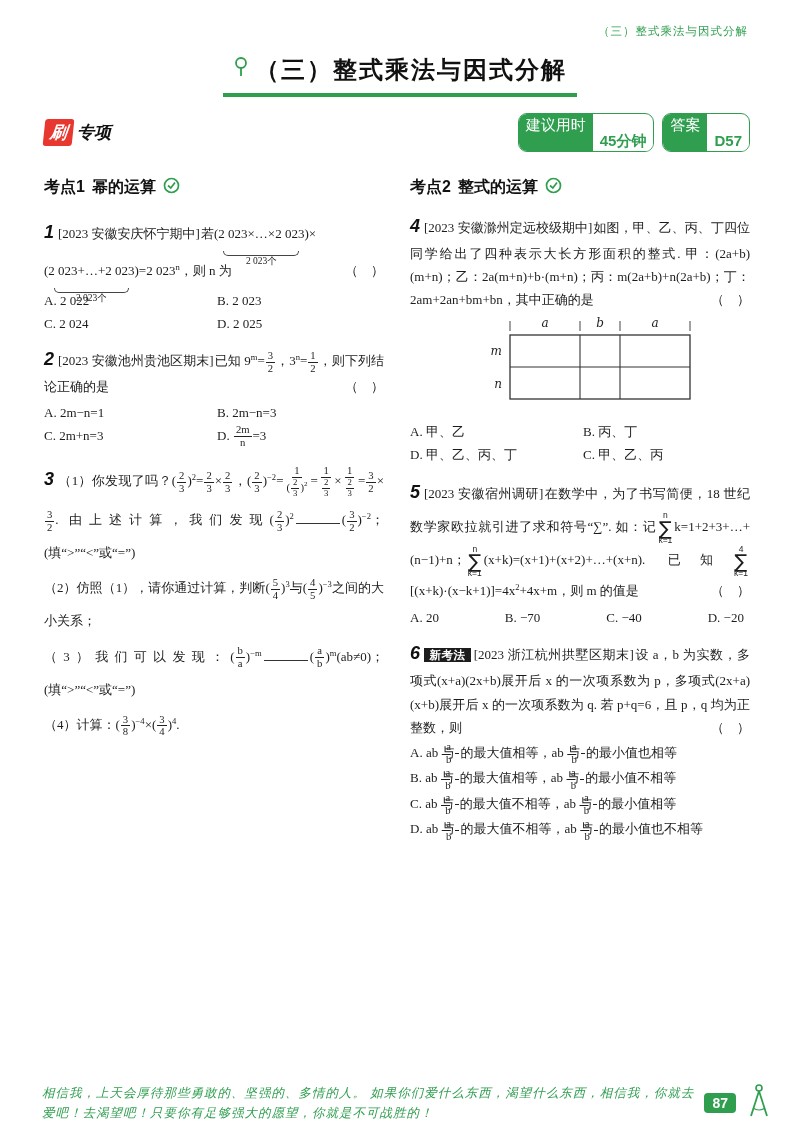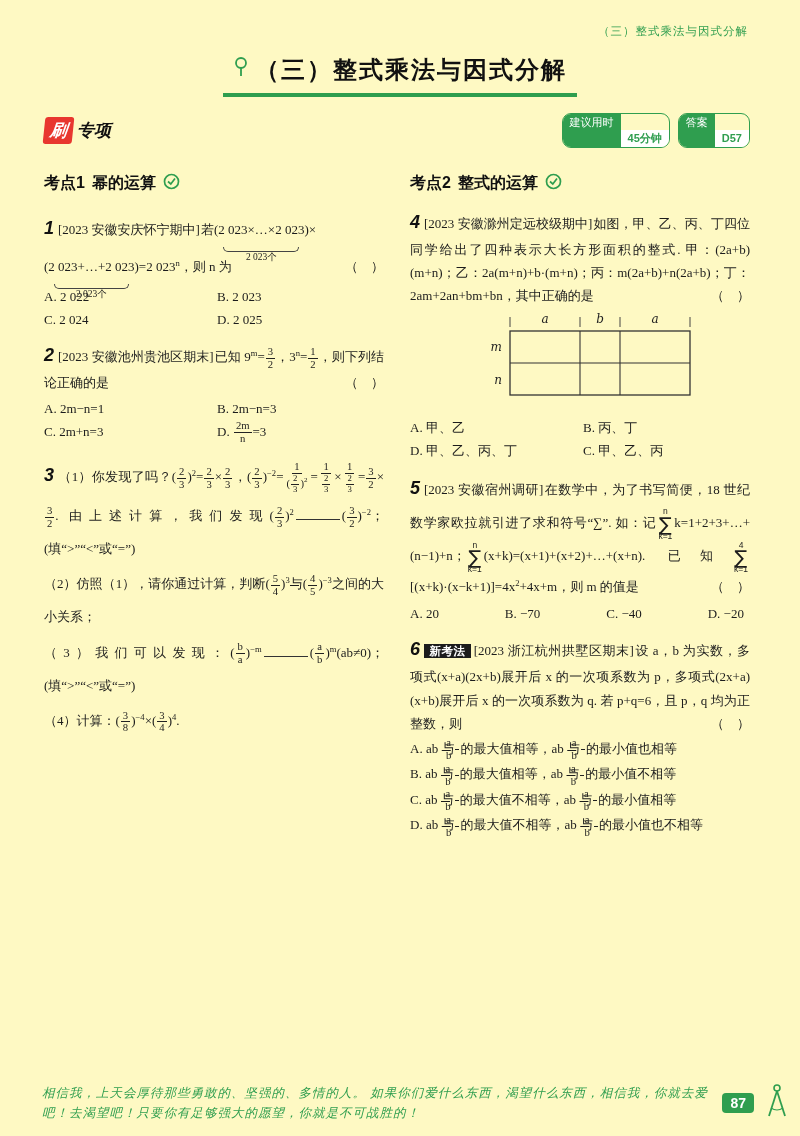--- a/index.html
+++ b/index.html
@@ -1,36 +1,36 @@
 <!DOCTYPE html>
 <html><head>
 <meta charset="utf-8">
 <style>
   html,body{margin:0;padding:0;background:#e9e9e9;}
-  .page{position:relative;width:800px;height:1136px;margin:0 auto;background:#fef9c3;
+  .page{position:relative;width:800px;height:1136px;margin:0 auto;background:#ffffff;
         font-family:"Liberation Serif","DejaVu Serif",serif;color:#1c1c1c;overflow:hidden;
         box-shadow:0 0 6px rgba(0,0,0,.25);}
   
   .running-head{position:absolute;top:24px;right:52px;color:#2f9e4f;font-size:11.5px;
         font-family:"Liberation Sans",sans-serif;letter-spacing:1px;}
   
   .title-row{padding-top:54px;text-align:center;}
   .title-inner{display:inline-flex;align-items:flex-start;gap:6px;border-bottom:4px solid #2f9e4f;padding:0 10px 7px;}
   .pin{display:inline-block;margin-top:2px;}
   h1.title{display:inline;margin:0;font-family:"Liberation Sans","DejaVu Sans",sans-serif;
         font-size:24px;font-weight:bold;letter-spacing:2px;color:#111;}
   
   .toolbar{margin:16px 50px 0 44px;display:flex;justify-content:space-between;align-items:center;}
   .brand{display:flex;align-items:center;font-family:"Liberation Sans",sans-serif;font-style:italic;}
   .shua{background:#e8372f;color:#fff;font-weight:bold;font-size:17px;padding:2px 6px;border-radius:3px;
         transform:skewX(-6deg);display:inline-block;}
   .zx{font-weight:bold;font-size:17px;margin-left:4px;color:#111;}
   .badges{display:flex;align-items:center;}
   .pill{display:inline-flex;border:1.5px solid #2f9e4f;border-radius:9px;overflow:hidden;
-        font-size:11px;margin-left:8px;font-family:"Liberation Sans",sans-serif;line-height:1;}
+        font-size:15px;margin-left:8px;font-family:"Liberation Sans",sans-serif;line-height:1;}
   .pill .pl{background:#2f9e4f;color:#fff;padding:3px 7px;}
   .pill .pv{color:#2f9e4f;background:#fff;padding:3px 7px;font-weight:bold;margin-top:16px;}
   
   .cols{display:flex;gap:26px;margin:14px 50px 0 44px;}
   .col{flex:1;font-size:13px;line-height:1.78;text-align:justify;}
   .kaodian{display:flex;align-items:center;gap:7px;margin:4px 0 5px;
         font-family:"Liberation Sans","DejaVu Sans",sans-serif;}
   .kd-label,.kd-title{font-size:16px;font-weight:bold;color:#111;}
   .prob{margin-bottom:8px;}
   .pt{margin:0 0 2px;}
@@ -59,21 +59,21 @@
   .sp-sum{line-height:2.05;}
   .sum{display:inline-flex;flex-direction:column;align-items:center;vertical-align:middle;
        line-height:1;margin:0 2px;font-size:8.5px;font-family:"Liberation Sans",sans-serif;}
   .sum .sg{font-size:19px;line-height:0.85;font-family:"DejaVu Sans",sans-serif;}
   .newtag{background:#1c1c1c;color:#fff;font-family:"Liberation Sans",sans-serif;font-weight:bold;
        font-size:11.5px;padding:1px 5px;border-radius:0;margin-right:3px;}
   
   .figure{text-align:center;margin:4px 0 2px;}
   .figure svg text{font-family:"DejaVu Serif",serif;font-style:italic;font-size:12px;fill:#222;}
   
-  .footer{position:absolute;left:42px;right:10px;bottom:12px;display:flex;align-items:center;gap:10px;}
+  .footer{position:absolute;left:42px;right:28px;bottom:12px;display:flex;align-items:center;gap:10px;}
   .quote{flex:1;color:#2f9e4f;font-size:12.5px;line-height:1.65;font-style:italic;letter-spacing:1px;}
   .pagebox{background:#2f9e4f;color:#fff;font-family:"Liberation Sans",sans-serif;font-weight:bold;
        font-size:14px;padding:2px 8px;border-radius:4px;}
 </style>
 </head>
 <body>
 
 <div class="page">
 
   <div class="running-head">（三）整式乘法与因式分解</div>

